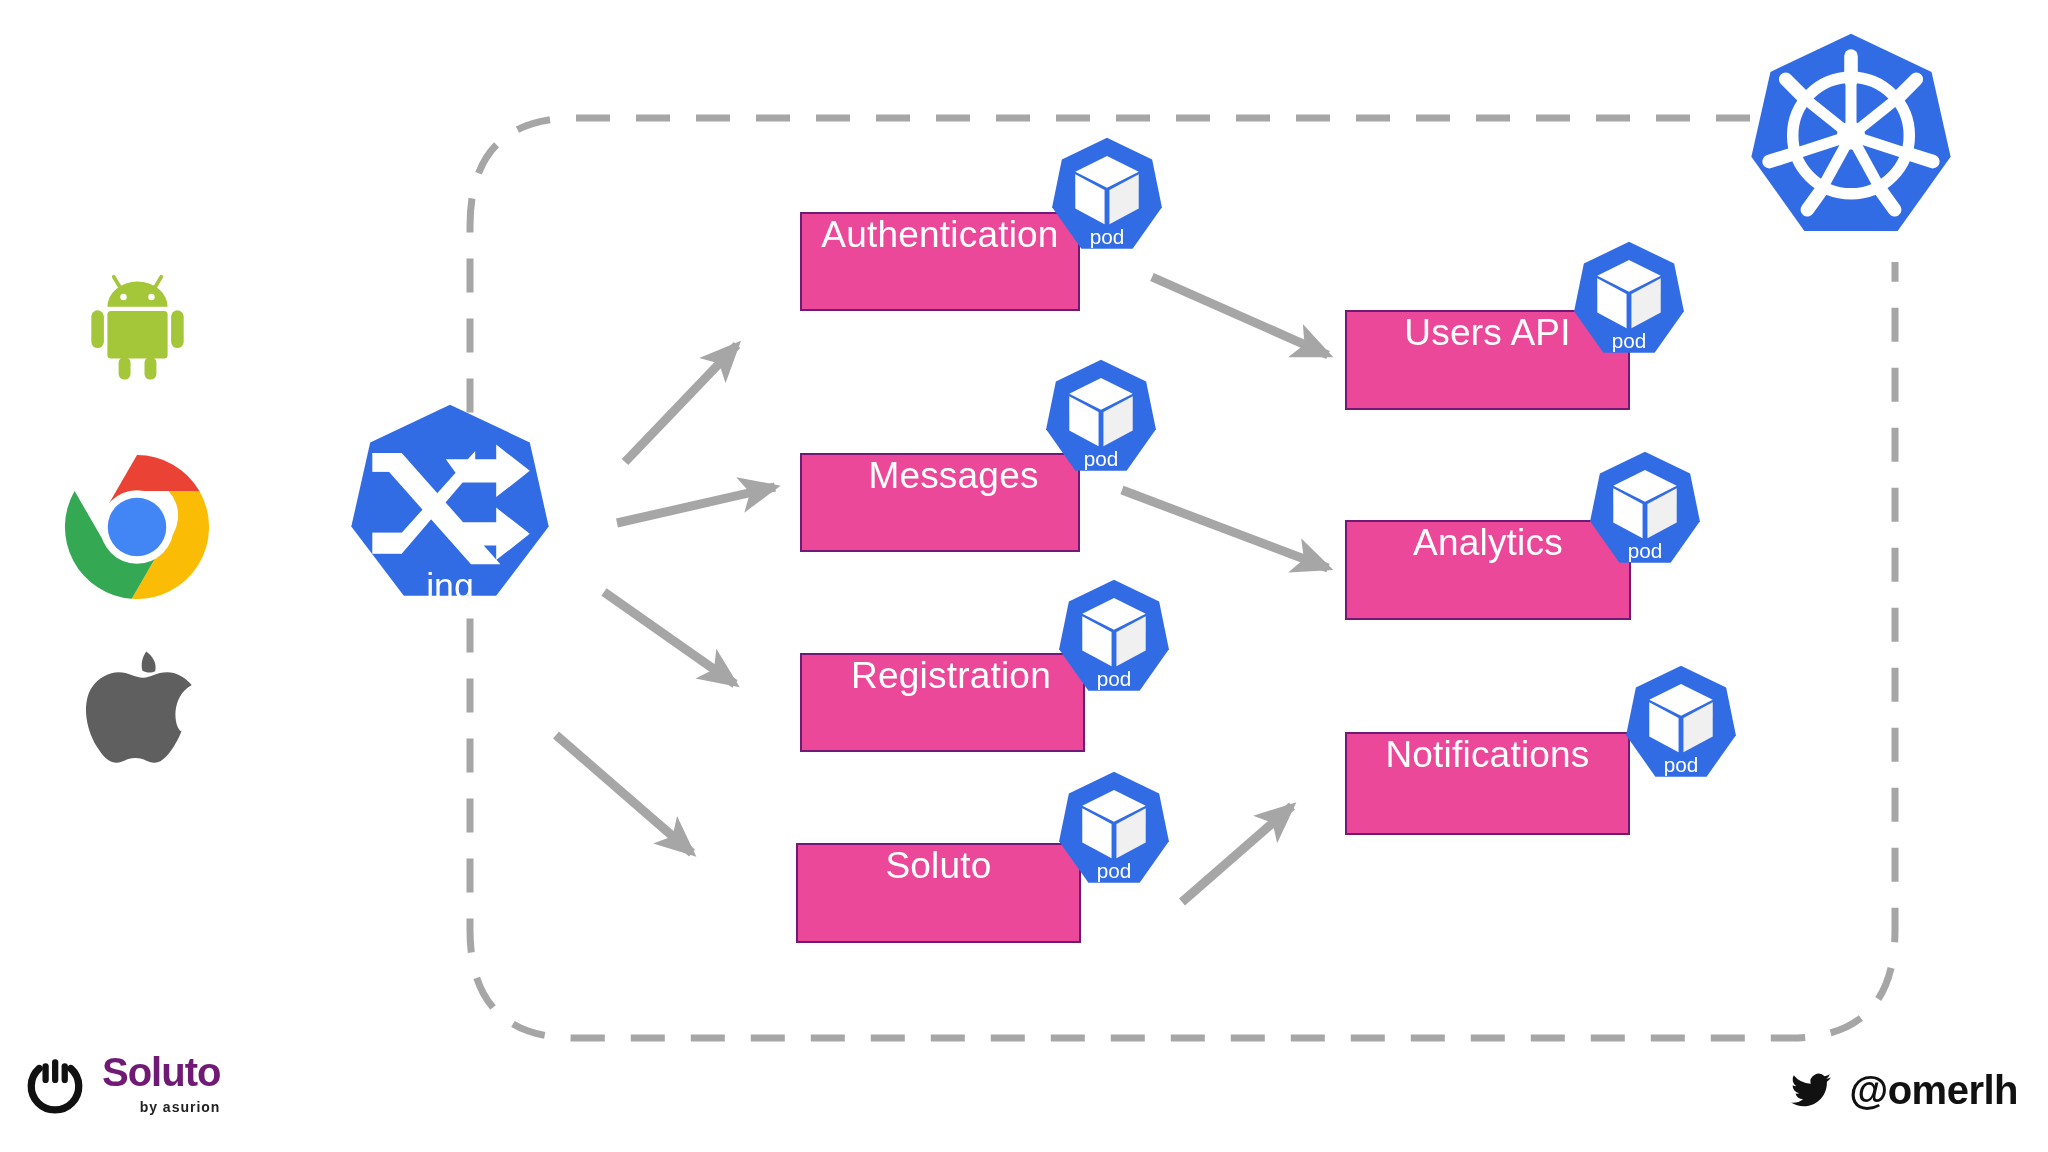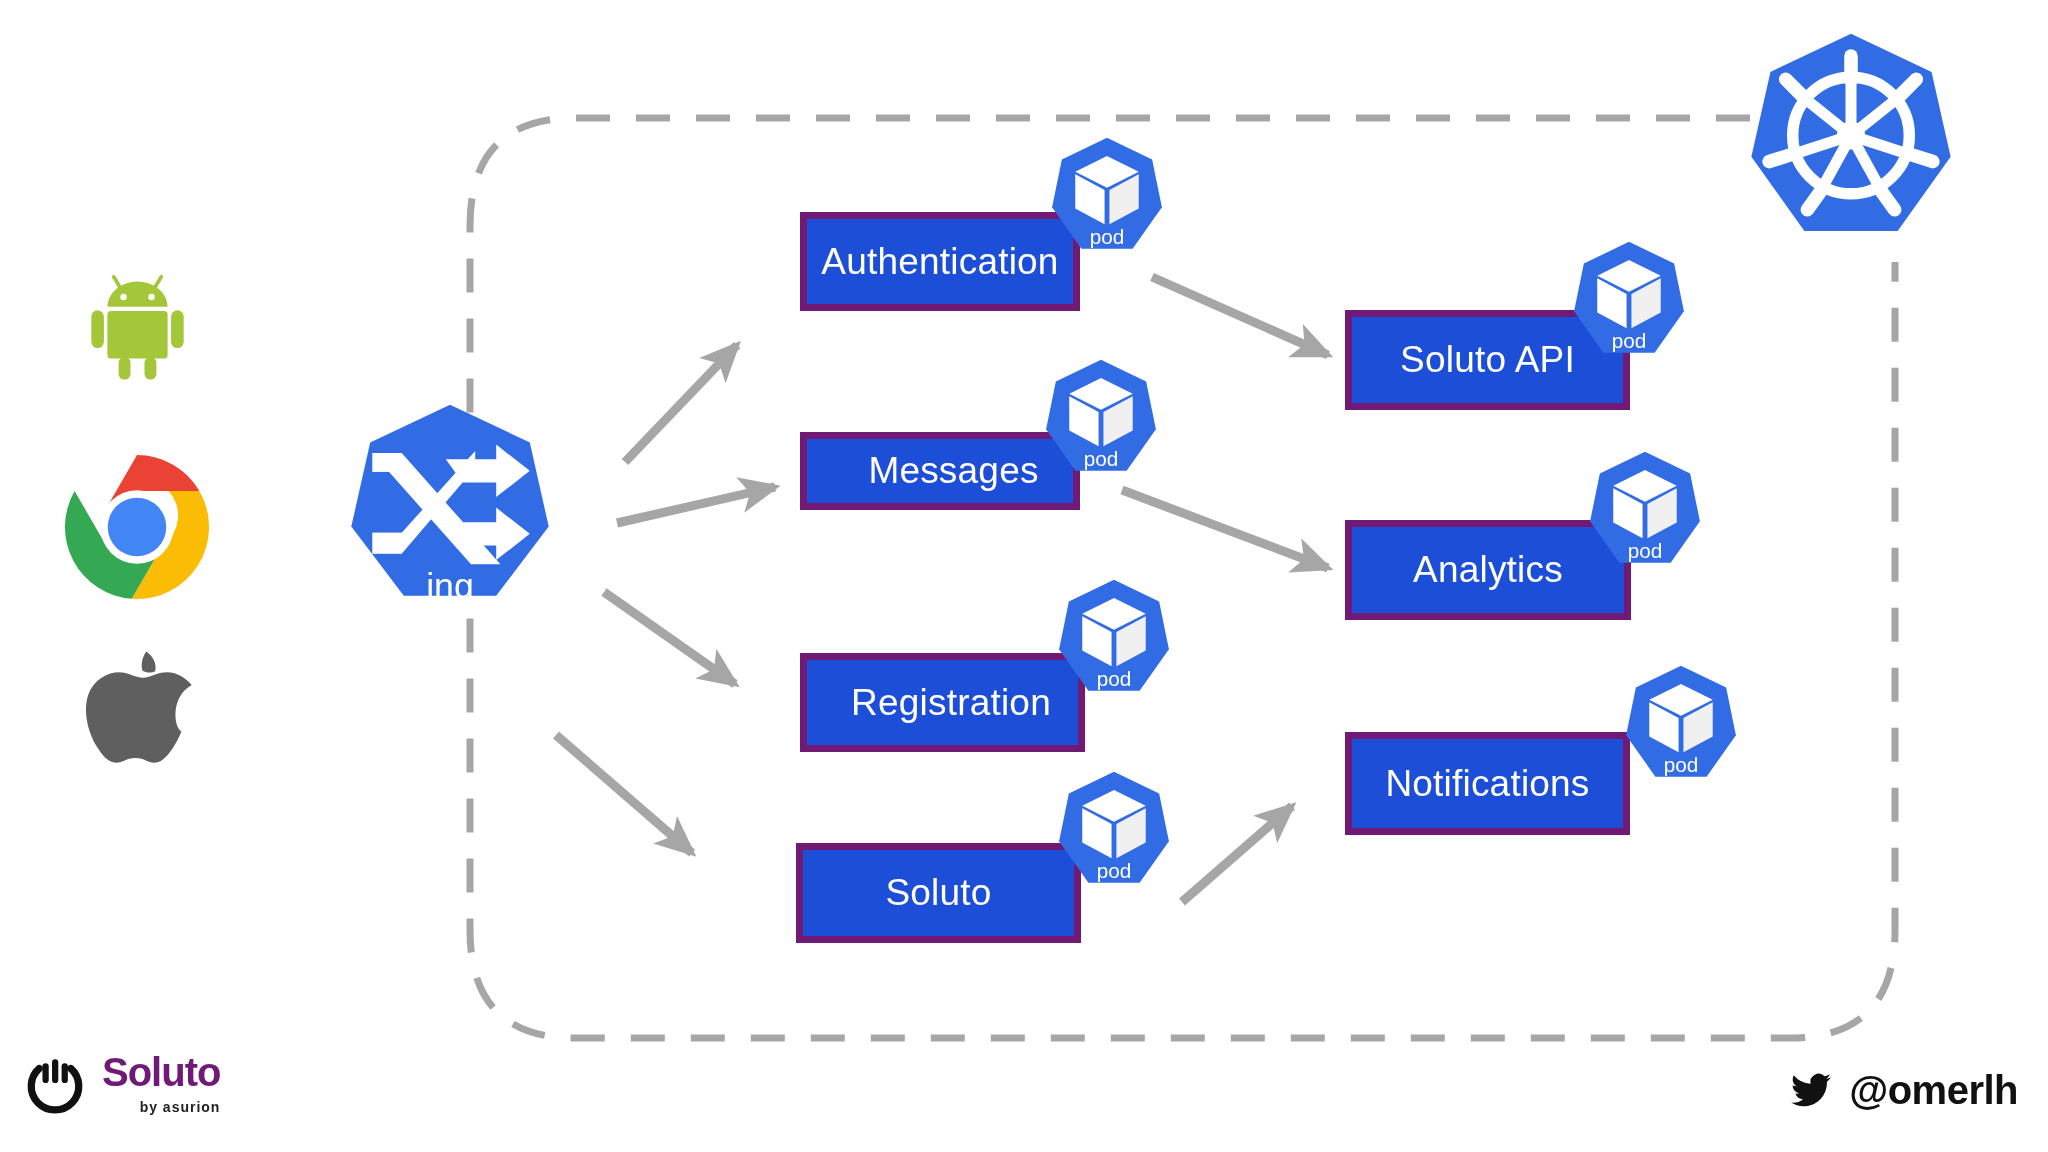--- a/index.html
+++ b/index.html
@@ -6,23 +6,23 @@
   html,body { width:2048px; height:1152px; background:#ffffff; overflow:hidden; }
   body { font-family:"Liberation Sans", sans-serif; position:relative; }
 
   #stage { position:absolute; inset:0; width:2048px; height:1152px; }
 
   .layer { position:absolute; inset:0; width:2048px; height:1152px; }
 
   
   .svc-box {
     position:absolute;
-    background:#1d4ed8;
-    border:7px solid #701a75;
-    display:flex; align-items:center; justify-content:center;
+    background:#ec4899;
+    border:2px solid #701a75;
+    display:flex; justify-content:center;
     color:#ffffff;
     font-size:37px;
     font-weight:400;
     letter-spacing:0.2px;
     white-space:nowrap;
   }
 
   
   .client-icon { position:absolute; }
 
@@ -144,32 +144,32 @@
           <line x1="22.4" y1="58.8" x2="11.4" y2="62.3"></line>
           <line x1="27.5" y1="31.8" x2="19.2" y2="23.5"></line>
         </g>
       </g>
     </svg>
   </div>
 
   <div class="svc-box" style="left:800px; top:212px; width:280px; height:99px;">
     <span>Authentication</span>
   </div>
-  <div class="svc-box" style="left:800px; top:432px; width:280px; height:78px;padding-left:27px;">
+  <div class="svc-box" style="left:800px; top:453px; width:280px; height:99px;padding-left:27px;">
     <span>Messages</span>
   </div>
   <div class="svc-box" style="left:800px; top:653px; width:285px; height:99px;padding-left:17px;">
     <span>Registration</span>
   </div>
   <div class="svc-box" style="left:796px; top:843px; width:285px; height:100px;">
     <span>Soluto</span>
   </div>
 
   <div class="svc-box" style="left:1345px; top:310px; width:285px; height:100px;">
-    <span>Soluto API</span>
+    <span>Users API</span>
   </div>
   <div class="svc-box" style="left:1345px; top:520px; width:286px; height:100px;">
     <span>Analytics</span>
   </div>
   <div class="svc-box" style="left:1345px; top:732px; width:285px; height:103px;">
     <span>Notifications</span>
   </div>
 
   <div style="position:absolute; left:1046px; top:134px; width:122px; height:122px;">
     <svg width="122" height="122" viewBox="0 0 100 100" xmlns="http://www.w3.org/2000/svg">

